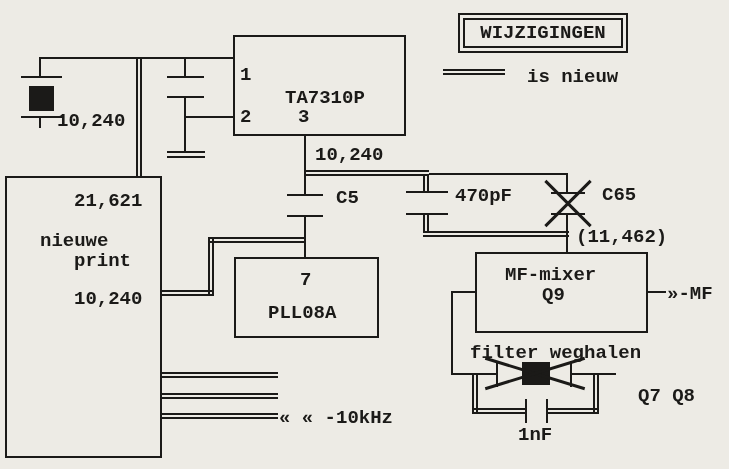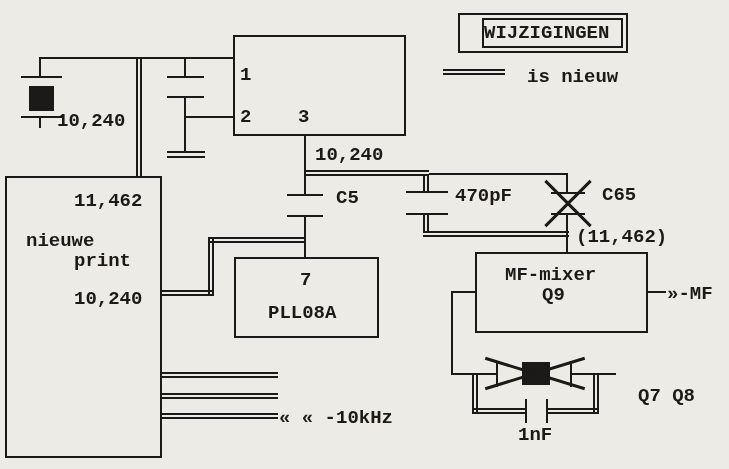--- a/index.html
+++ b/index.html
@@ -24,21 +24,21 @@
   
   .bx{position:absolute;box-sizing:border-box;border:2px solid var(--ink);}
   
   .sq{position:absolute;background:var(--ink);}
   
   .xl{position:absolute;height:3px;background:var(--ink);transform-origin:center;}
   
   .lbl{position:absolute;font-weight:bold;font-size:19px;line-height:19px;
        color:var(--ink);white-space:pre;}
   #legend-inner{position:absolute;left:3px;top:3px;right:3px;bottom:3px;
-       border:2px solid var(--ink);display:flex;align-items:center;justify-content:flex-start;margin-left:19px;}
+       border:2px solid var(--ink);display:flex;align-items:center;justify-content:center;}
 </style>
 </head>
 <body>
 
 <div id="stage">
 
   <div class="w" style="left:40px;top:57px;width:193px;height:2px"></div>
   <div class="w" style="left:39px;top:57px;width:2px;height:20px"></div>
   <div class="w" style="left:21px;top:76px;width:41px;height:2px"></div>
   <div class="sq" style="left:29px;top:86px;width:25px;height:25px"></div>
@@ -54,37 +54,38 @@
   <div class="w" style="left:184px;top:98px;width:2px;height:20px"></div>
   <div class="w" style="left:184px;top:116px;width:49px;height:2px"></div>
   <div class="w" style="left:184px;top:118px;width:2px;height:34px"></div>
   <div class="w" style="left:167px;top:151px;width:38px;height:2px"></div>
   <div class="w" style="left:167px;top:156px;width:38px;height:2px"></div>
 
   <div class="bx" style="left:233px;top:35px;width:173px;height:101px"></div>
   <div class="lbl" style="left:240px;top:66px">1</div>
   <div class="lbl" style="left:240px;top:108px">2</div>
   <div class="lbl" style="left:298px;top:108px">3</div>
+  <div class="lbl" style="left:285px;top:89px">TA7310P</div>
 
   <div class="w" style="left:304px;top:135px;width:2px;height:60px"></div>
   <div class="lbl" style="left:315px;top:146px">10,240</div>
   <div class="dlh" style="left:304px;top:170px;width:125px"></div>
 
   <div class="w" style="left:287px;top:194px;width:36px;height:2px"></div>
   <div class="w" style="left:287px;top:215px;width:36px;height:2px"></div>
   <div class="lbl" style="left:336px;top:189px">C5</div>
   <div class="w" style="left:304px;top:217px;width:2px;height:40px"></div>
 
   <div class="bx" style="left:234px;top:257px;width:145px;height:81px"></div>
   <div class="lbl" style="left:300px;top:271px">7</div>
   <div class="lbl" style="left:268px;top:304px">PLL08A</div>
 
   <div class="bx" style="left:5px;top:176px;width:157px;height:282px"></div>
-  <div class="lbl" style="left:74px;top:192px">11,462</div>
-  <div class="lbl" style="left:26px;top:232px">nieuwe</div>
+  <div class="lbl" style="left:74px;top:192px">21,621</div>
+  <div class="lbl" style="left:40px;top:232px">nieuwe</div>
   <div class="lbl" style="left:74px;top:252px">print</div>
   <div class="lbl" style="left:74px;top:290px">10,240</div>
 
   <div class="dlh" style="left:161px;top:290px;width:53px"></div>
   <div class="dlv" style="left:208px;top:237px;height:59px"></div>
   <div class="dlh" style="left:208px;top:237px;width:98px"></div>
 
   <div class="dlh" style="left:162px;top:372px;width:116px"></div>
   <div class="dlh" style="left:162px;top:393px;width:116px"></div>
   <div class="dlh" style="left:162px;top:413px;width:116px"></div>
@@ -110,20 +111,21 @@
   <div class="bx" style="left:475px;top:252px;width:173px;height:81px"></div>
   <div class="lbl" style="left:505px;top:266px">MF-mixer</div>
   <div class="lbl" style="left:542px;top:286px">Q9</div>
   <div class="w" style="left:648px;top:291px;width:18px;height:2px"></div>
   <div class="lbl" style="left:667px;top:285px">»-MF</div>
 
   <div class="w" style="left:451px;top:291px;width:24px;height:2px"></div>
   <div class="w" style="left:451px;top:291px;width:2px;height:84px"></div>
   <div class="w" style="left:451px;top:373px;width:46px;height:2px"></div>
 
+  <div class="lbl" style="left:470px;top:344px">filter weghalen</div>
   <div class="w" style="left:496px;top:361px;width:2px;height:26px"></div>
   <div class="sq" style="left:522px;top:362px;width:28px;height:23px"></div>
   <div class="w" style="left:570px;top:361px;width:2px;height:26px"></div>
   <div class="w" style="left:572px;top:373px;width:44px;height:2px"></div>
   <div class="xl" style="left:483px;top:372px;width:104px;transform:rotate(17deg)"></div>
   <div class="xl" style="left:483px;top:372px;width:104px;transform:rotate(-17deg)"></div>
   <div class="lbl" style="left:638px;top:387px">Q7 Q8</div>
 
   <div class="dlv" style="left:472px;top:374px;height:40px"></div>
   <div class="dlh" style="left:472px;top:408px;width:54px"></div>

